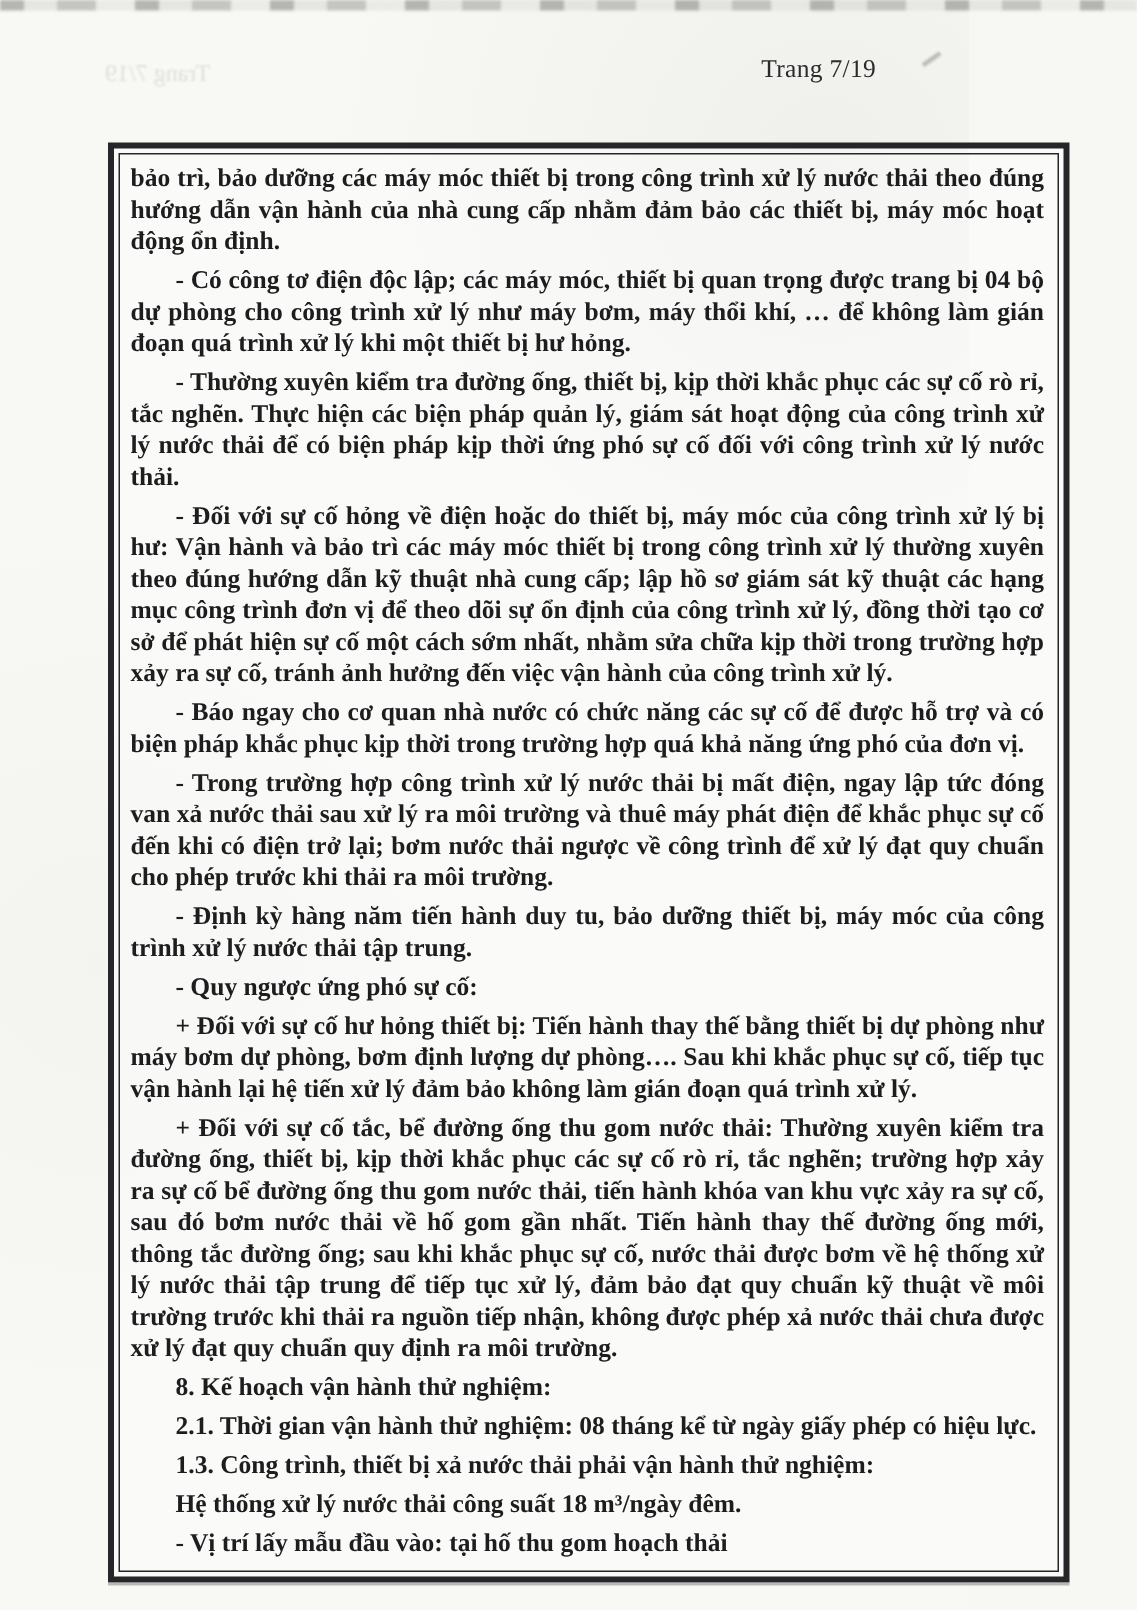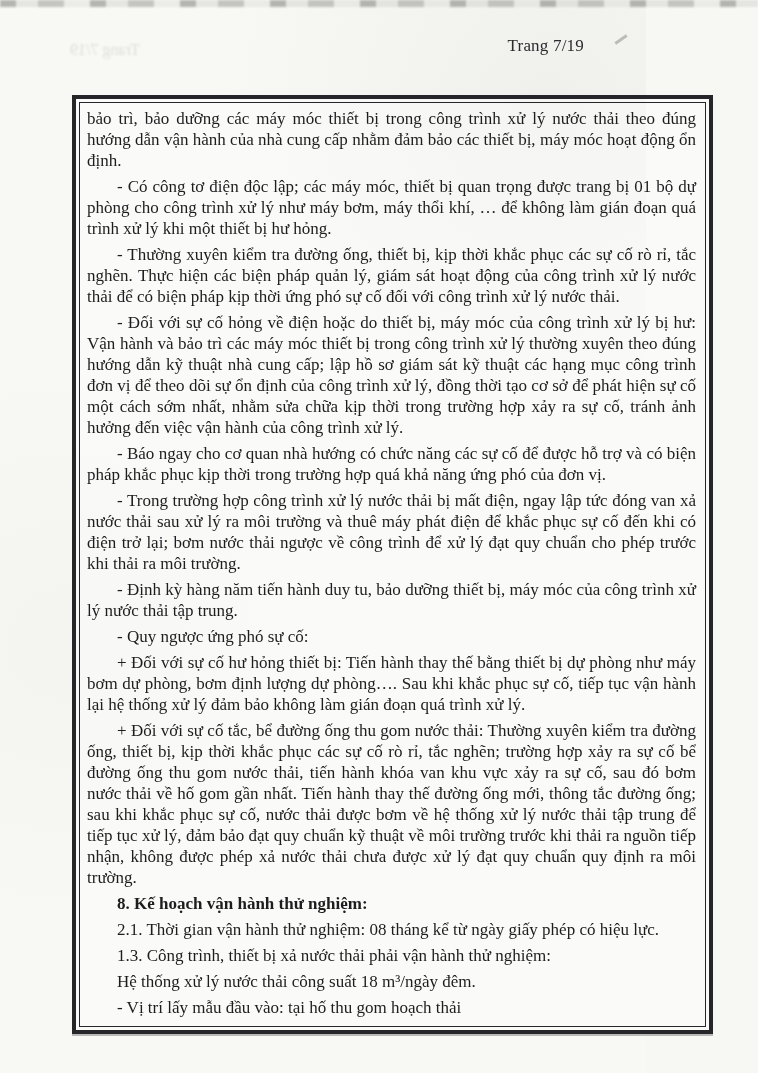--- a/index.html
+++ b/index.html
@@ -77,46 +77,47 @@
     min-height: 896px;
     padding: 4px 9px 8px 7px;
   }
   p.para {
     margin: 5px 0 0 0;
     font-size: 17px;
     line-height: 21px;
     text-align: justify;
     text-indent: 30px;
     color: #1d1d1f;
+    font-weight: bold;
   }
   p.para:first-child { margin-top: 1px; }
   p.noindent { text-indent: 0; }
   p.bold { font-weight: bold; }
 </style>
 </head>
 <body>
 
 <div class="page">
   <div class="scan-strip"></div>
   <div class="ghost-header">Trang 7/19</div>
   <div class="page-header">Trang 7/19</div>
   <div class="edge-mark"></div>
 
   <div class="doc-box">
     <div class="doc-inner">
 
     <p class="para noindent">bảo trì, bảo dưỡng các máy móc thiết bị trong công trình xử lý nước thải theo đúng hướng dẫn vận hành của nhà cung cấp nhằm đảm bảo các thiết bị, máy móc hoạt động ổn định.</p>
-        <p class="para">- Có công tơ điện độc lập; các máy móc, thiết bị quan trọng được trang bị 01 bộ dự phòng cho công trình xử lý như máy bơm, máy thổi khí, … để không làm gián đoạn quá trình xử lý khi một thiết bị hư hỏng.</p>
+        <p class="para">- Có công tơ điện độc lập; các máy móc, thiết bị quan trọng được trang bị 04 bộ dự phòng cho công trình xử lý như máy bơm, máy thổi khí, … để không làm gián đoạn quá trình xử lý khi một thiết bị hư hỏng.</p>
         <p class="para">- Thường xuyên kiểm tra đường ống, thiết bị, kịp thời khắc phục các sự cố rò rỉ, tắc nghẽn. Thực hiện các biện pháp quản lý, giám sát hoạt động của công trình xử lý nước thải để có biện pháp kịp thời ứng phó sự cố đối với công trình xử lý nước thải.</p>
         <p class="para">- Đối với sự cố hỏng về điện hoặc do thiết bị, máy móc của công trình xử lý bị hư: Vận hành và bảo trì các máy móc thiết bị trong công trình xử lý thường xuyên theo đúng hướng dẫn kỹ thuật nhà cung cấp; lập hồ sơ giám sát kỹ thuật các hạng mục công trình đơn vị để theo dõi sự ổn định của công trình xử lý, đồng thời tạo cơ sở để phát hiện sự cố một cách sớm nhất, nhằm sửa chữa kịp thời trong trường hợp xảy ra sự cố, tránh ảnh hưởng đến việc vận hành của công trình xử lý.</p>
-        <p class="para">- Báo ngay cho cơ quan nhà hướng có chức năng các sự cố để được hỗ trợ và có biện pháp khắc phục kịp thời trong trường hợp quá khả năng ứng phó của đơn vị.</p>
+        <p class="para">- Báo ngay cho cơ quan nhà nước có chức năng các sự cố để được hỗ trợ và có biện pháp khắc phục kịp thời trong trường hợp quá khả năng ứng phó của đơn vị.</p>
         <p class="para">- Trong trường hợp công trình xử lý nước thải bị mất điện, ngay lập tức đóng van xả nước thải sau xử lý ra môi trường và thuê máy phát điện để khắc phục sự cố đến khi có điện trở lại; bơm nước thải ngược về công trình để xử lý đạt quy chuẩn cho phép trước khi thải ra môi trường.</p>
         <p class="para">- Định kỳ hàng năm tiến hành duy tu, bảo dưỡng thiết bị, máy móc của công trình xử lý nước thải tập trung.</p>
         <p class="para">- Quy ngược ứng phó sự cố:</p>
-        <p class="para">+ Đối với sự cố hư hỏng thiết bị: Tiến hành thay thế bằng thiết bị dự phòng như máy bơm dự phòng, bơm định lượng dự phòng…. Sau khi khắc phục sự cố, tiếp tục vận hành lại hệ thống xử lý đảm bảo không làm gián đoạn quá trình xử lý.</p>
+        <p class="para">+ Đối với sự cố hư hỏng thiết bị: Tiến hành thay thế bằng thiết bị dự phòng như máy bơm dự phòng, bơm định lượng dự phòng…. Sau khi khắc phục sự cố, tiếp tục vận hành lại hệ tiến xử lý đảm bảo không làm gián đoạn quá trình xử lý.</p>
         <p class="para">+ Đối với sự cố tắc, bể đường ống thu gom nước thải: Thường xuyên kiểm tra đường ống, thiết bị, kịp thời khắc phục các sự cố rò rỉ, tắc nghẽn; trường hợp xảy ra sự cố bể đường ống thu gom nước thải, tiến hành khóa van khu vực xảy ra sự cố, sau đó bơm nước thải về hố gom gần nhất. Tiến hành thay thế đường ống mới, thông tắc đường ống; sau khi khắc phục sự cố, nước thải được bơm về hệ thống xử lý nước thải tập trung để tiếp tục xử lý, đảm bảo đạt quy chuẩn kỹ thuật về môi trường trước khi thải ra nguồn tiếp nhận, không được phép xả nước thải chưa được xử lý đạt quy chuẩn quy định ra môi trường.</p>
         <p class="para bold">8. Kế hoạch vận hành thử nghiệm:</p>
         <p class="para">2.1. Thời gian vận hành thử nghiệm: 08 tháng kể từ ngày giấy phép có hiệu lực.</p>
         <p class="para">1.3. Công trình, thiết bị xả nước thải phải vận hành thử nghiệm:</p>
         <p class="para">Hệ thống xử lý nước thải công suất 18 m³/ngày đêm.</p>
         <p class="para">- Vị trí lấy mẫu đầu vào: tại hố thu gom hoạch thải</p>
       </div>
   </div>
 </div>
 

